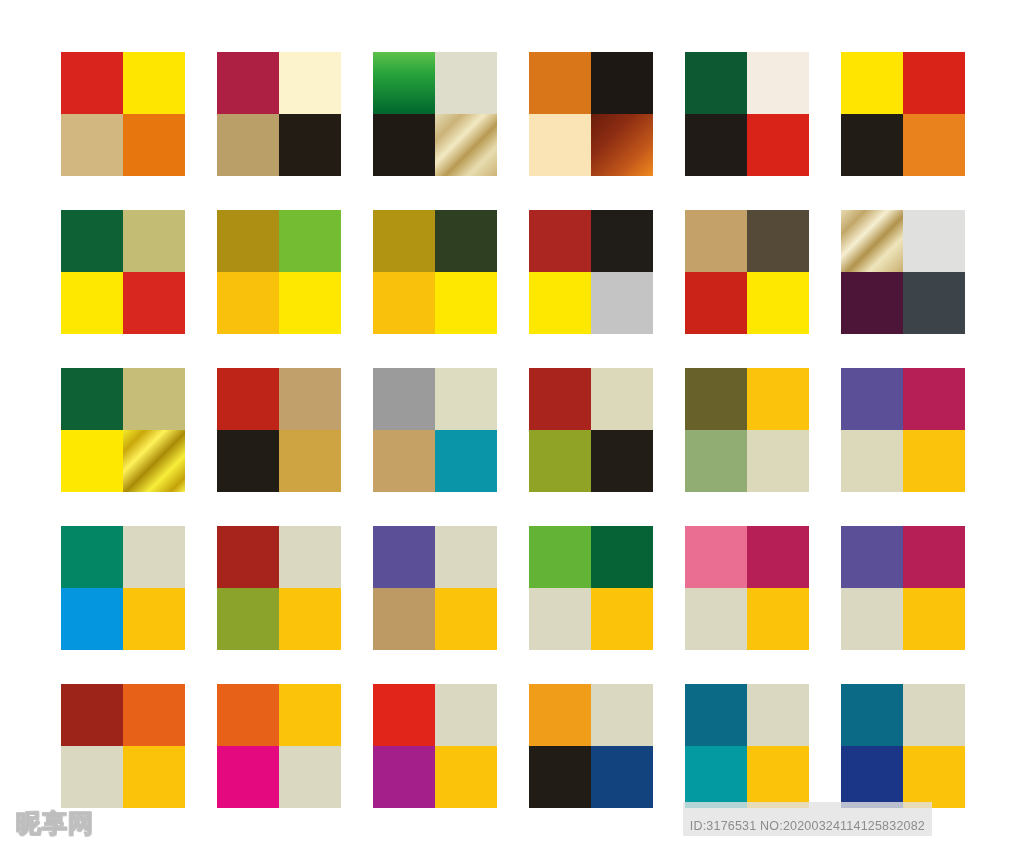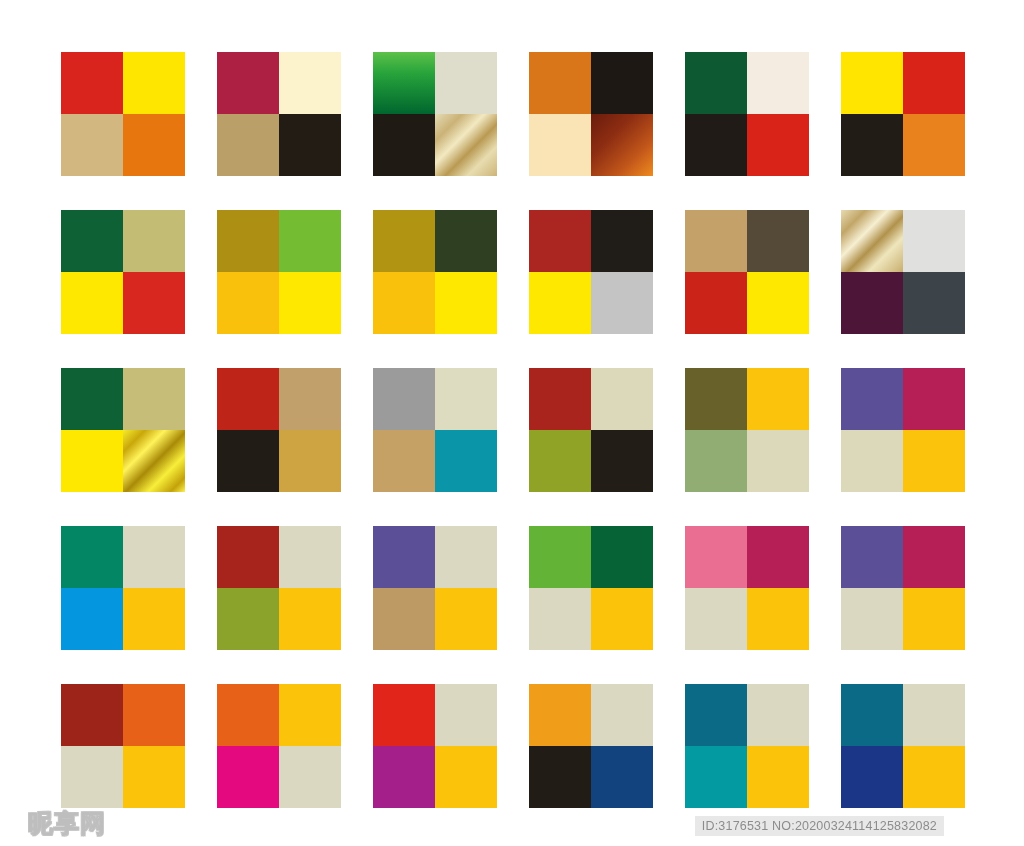--- a/index.html
+++ b/index.html
@@ -48,21 +48,21 @@
 
   .quad {
     width: 62px;
     height: 62px;
     display: block;
   }
 
   
   .watermark-band {
     position: absolute;
-    left: 12px;
+    left: 0;
     bottom: 0;
     width: 936px;
     height: 46px;
     pointer-events: none;
   }
 
   .wm-left {
     position: absolute;
     left: 16px;
     bottom: 6px;
@@ -102,21 +102,21 @@
 
   .wm-id {
     position: absolute;
     right: 4px;
     bottom: 10px;
     background: rgba(226, 226, 226, 0.80);
     color: #8c8c8c;
     font-family: "Liberation Sans", sans-serif;
     font-size: 12.5px;
     letter-spacing: 0.2px;
-    padding: 3px 7px 3px 7px;
+    padding: 17px 7px 3px 7px;
     white-space: nowrap;
   }
 </style>
 </head>
 <body>
 
 <div id="palette-canvas">
 
   <div class="swatch-grid">
       <div class="swatch-card">

